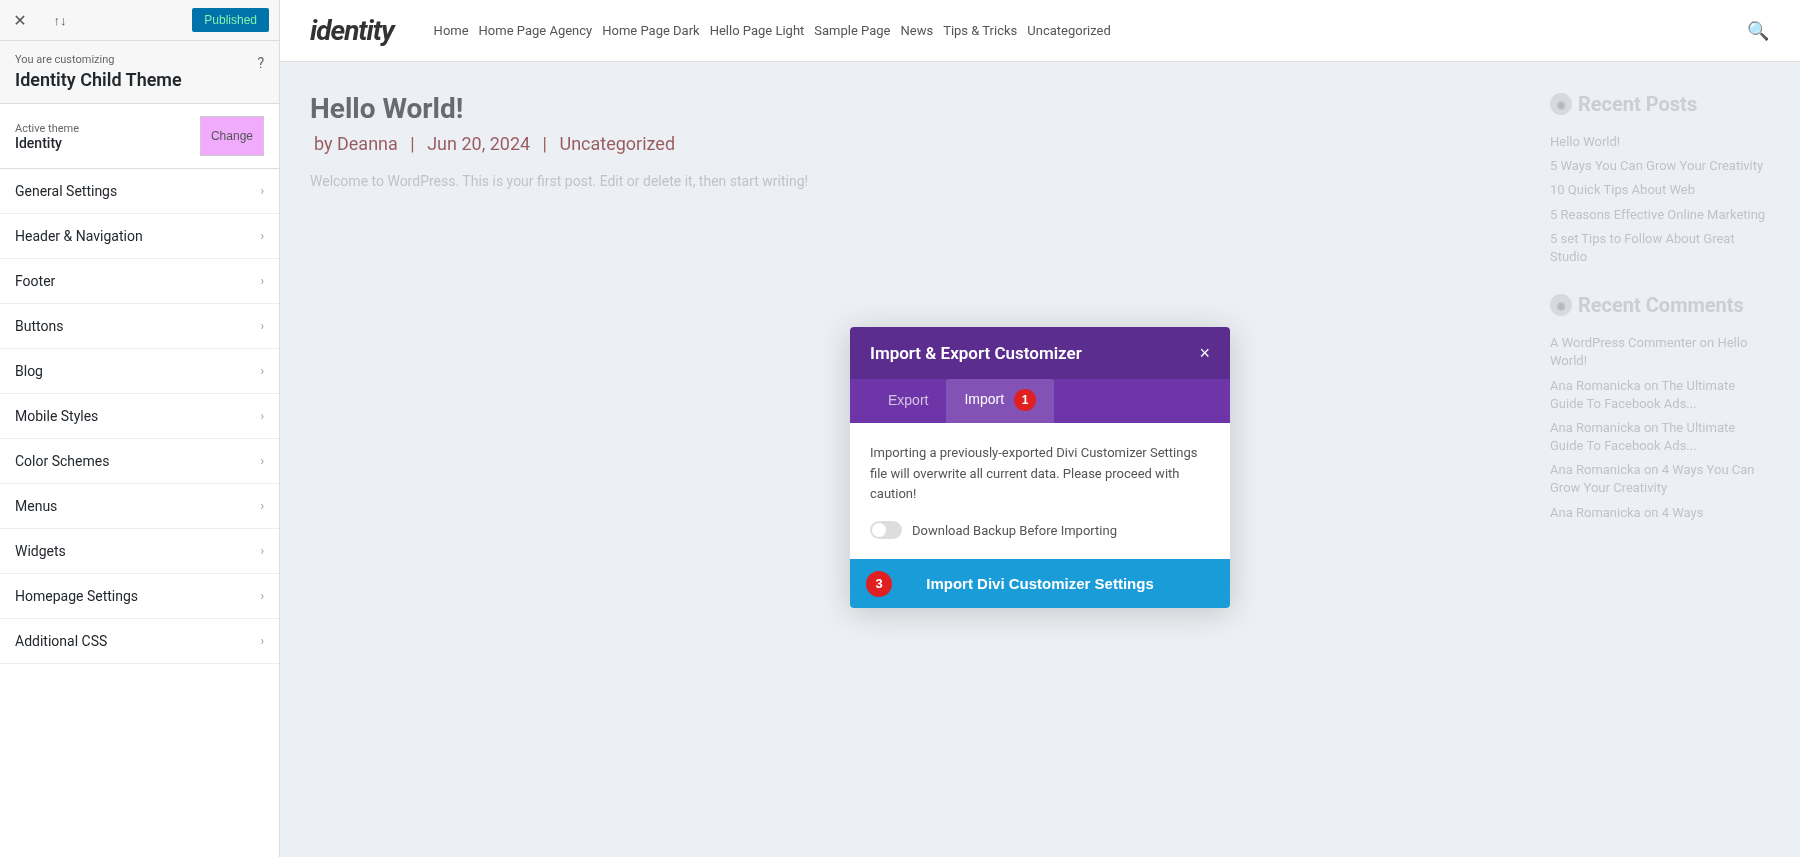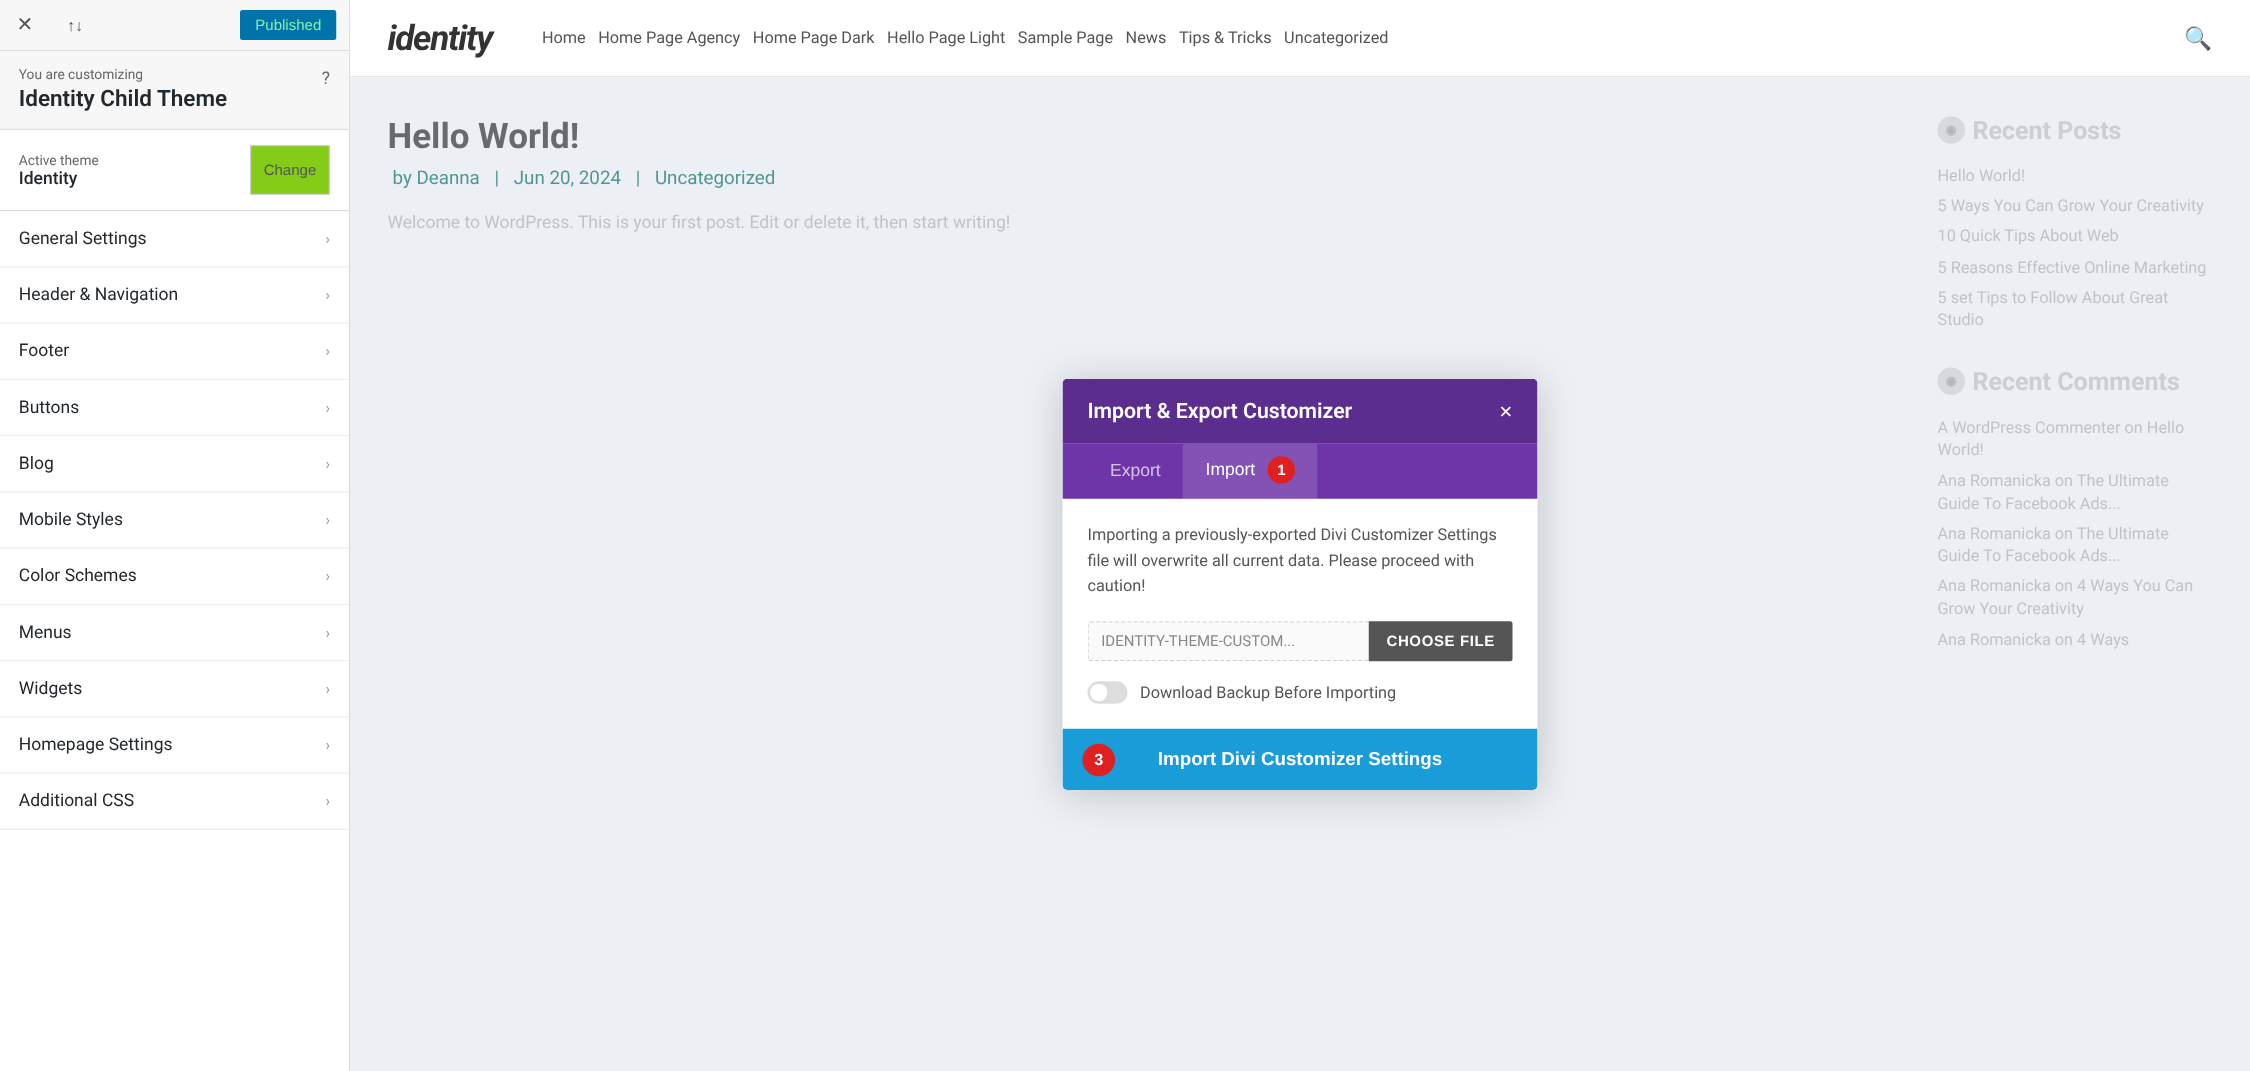--- a/index.html
+++ b/index.html
@@ -96,21 +96,21 @@
       font-size: 11px;
       color: #666;
     }
     .active-theme-name {
       font-size: 14px;
       color: #23282d;
       font-weight: 500;
     }
     .change-btn {
       border: 1px solid #ccc;
-      background: #84cc16;
+      background: #f0abfc;
       padding: 12px 10px;
       font-size: 12px;
       cursor: pointer;
       color: #555;
     }
     .sidebar-menu-item {
       display: flex;
       align-items: center;
       justify-content: space-between;
       padding: 14px 15px;
@@ -179,22 +179,22 @@
     .main-content {
       flex: 1;
     }
     .post-title {
       font-size: 28px;
       font-weight: 700;
       color: #333;
       margin-bottom: 8px;
     }
     .post-meta {
-      font-size: 15px;
-      color: #0f766e;
+      font-size: 18px;
+      color: #7f1d1d;
       margin-bottom: 16px;
     }
     .post-meta span { margin: 0 4px; }
     .post-excerpt {
       font-size: 14px;
       color: #bbb;
       line-height: 1.6;
     }
 
     .sidebar-widgets {
@@ -576,24 +576,20 @@
           <button class="modal-tab active">
             <span>Import</span>
             <span class="modal-tab-badge" style="background:#e02020;">1</span>
           </button>
         </div>
 
         <div class="modal-body">
           <p class="modal-warning">Importing a previously-exported Divi Customizer Settings file will overwrite all current data. Please proceed with caution!</p>
 
 
-          <div class="file-input-row">
-            <div class="file-name-box">IDENTITY-THEME-CUSTOM...</div>
-            <button class="choose-file-btn">CHOOSE FILE</button>
-          </div>
 
           <div class="checkbox-row">
             <div class="checkbox-toggle"></div>
             <span>Download Backup Before Importing</span>
           </div>
         </div>
 
         <div class="modal-footer">
           <button class="import-btn">
             <span class="import-btn-badge">

